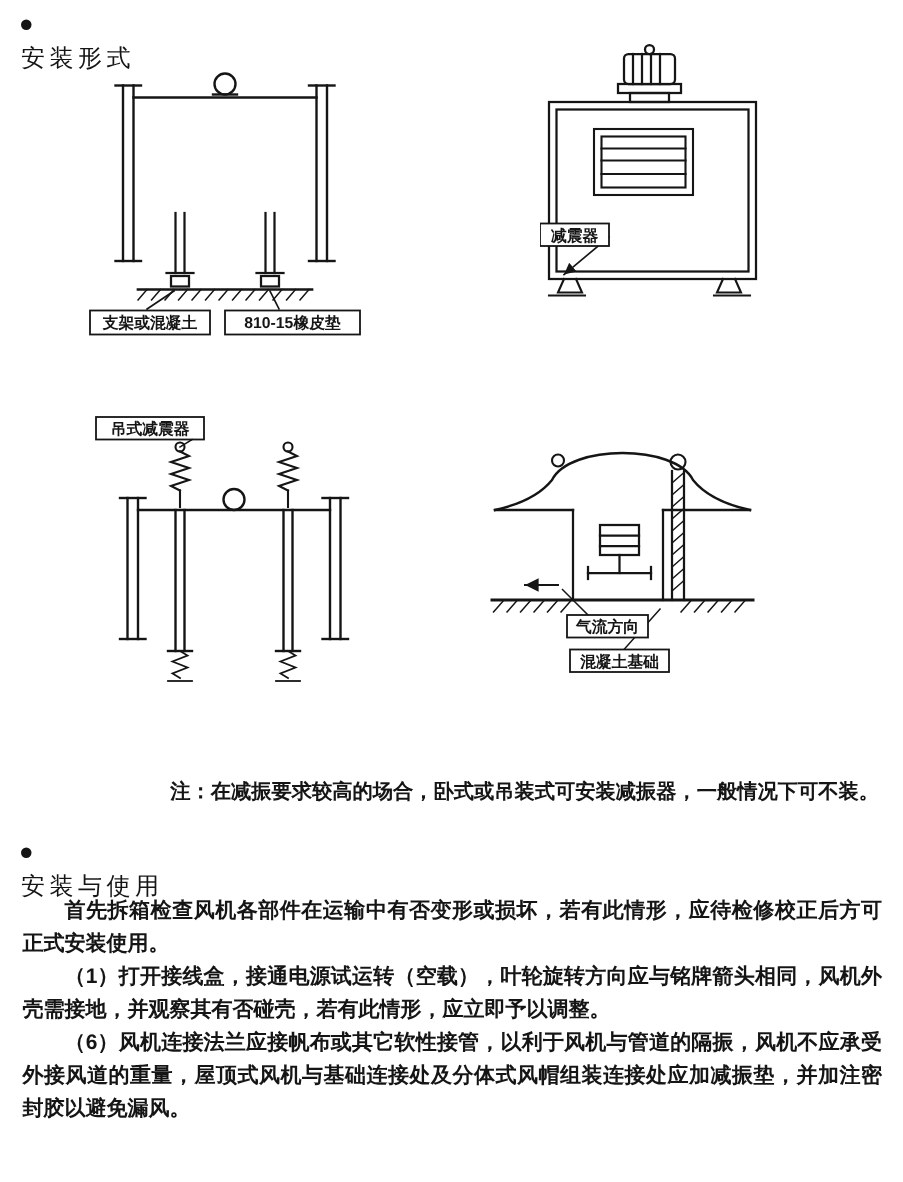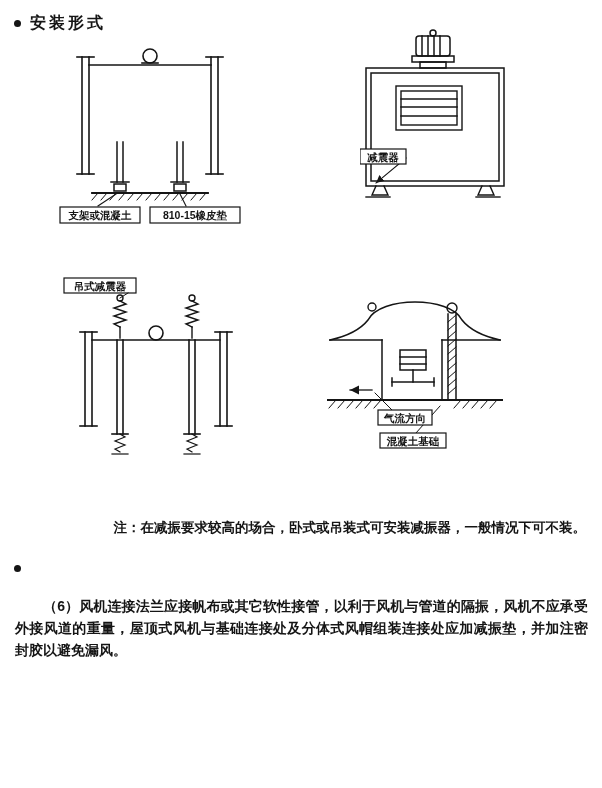--- a/index.html
+++ b/index.html
@@ -3,22 +3,22 @@
 <meta charset="utf-8">
 <style>
   html,body{margin:0;padding:0;}
   body{background:#ffffff;}
   .page{
     position:relative;width:602px;height:788px;background:#ffffff;
     color:#151515;font-family:"Liberation Sans","DejaVu Sans",sans-serif;
     overflow:hidden;
   }
   .heading{
-    position:absolute;display:flex;align-items:center;gap:9px;
-    font-size:16px;font-weight:bold;letter-spacing:3px;
+    position:absolute;display:flex;gap:9px;
+    font-size:16px;font-weight:normal;letter-spacing:3px;flex-direction:column;
   }
   .heading .bullet{width:7px;height:7px;border-radius:50%;background:#151515;flex:0 0 auto;}
   #heading-form{left:14px;top:13px;}
   #heading-use{left:14px;top:565px;}
   figure{position:absolute;margin:0;padding:0;}
   #fig1{left:58px;top:44px;}
   #fig2{left:360px;top:28px;}
   #fig3{left:62px;top:274px;}
   #fig4{left:320px;top:280px;}
   .note{
@@ -211,19 +211,22 @@
       <text class="lbl" x="85" y="141.5" text-anchor="middle">气流方向</text>
       <rect class="box" x="60" y="153" width="66" height="15"></rect>
       <text class="lbl" x="93" y="164.5" text-anchor="middle">混凝土基础</text>
     </svg>
   </figure>
 
   <div class="note">注：在减振要求较高的场合，卧式或吊装式可安装减振器，一般情况下可不装。</div>
 
   <div class="heading" id="heading-use">
     <span class="bullet"></span>
+    <span>安装与使用</span>
   </div>
 
   <div class="body-text">
+    <p>首先拆箱检查风机各部件在运输中有否变形或损坏，若有此情形，应待检修校正后方可正式安装使用。</p>
+    <p>（1）打开接线盒，接通电源试运转（空载），叶轮旋转方向应与铭牌箭头相同，风机外壳需接地，并观察其有否碰壳，若有此情形，应立即予以调整。</p>
     <p>（6）风机连接法兰应接帆布或其它软性接管，以利于风机与管道的隔振，风机不应承受外接风道的重量，屋顶式风机与基础连接处及分体式风帽组装连接处应加减振垫，并加注密封胶以避免漏风。</p>
   </div>
 
 </div>
 
 </body></html>

